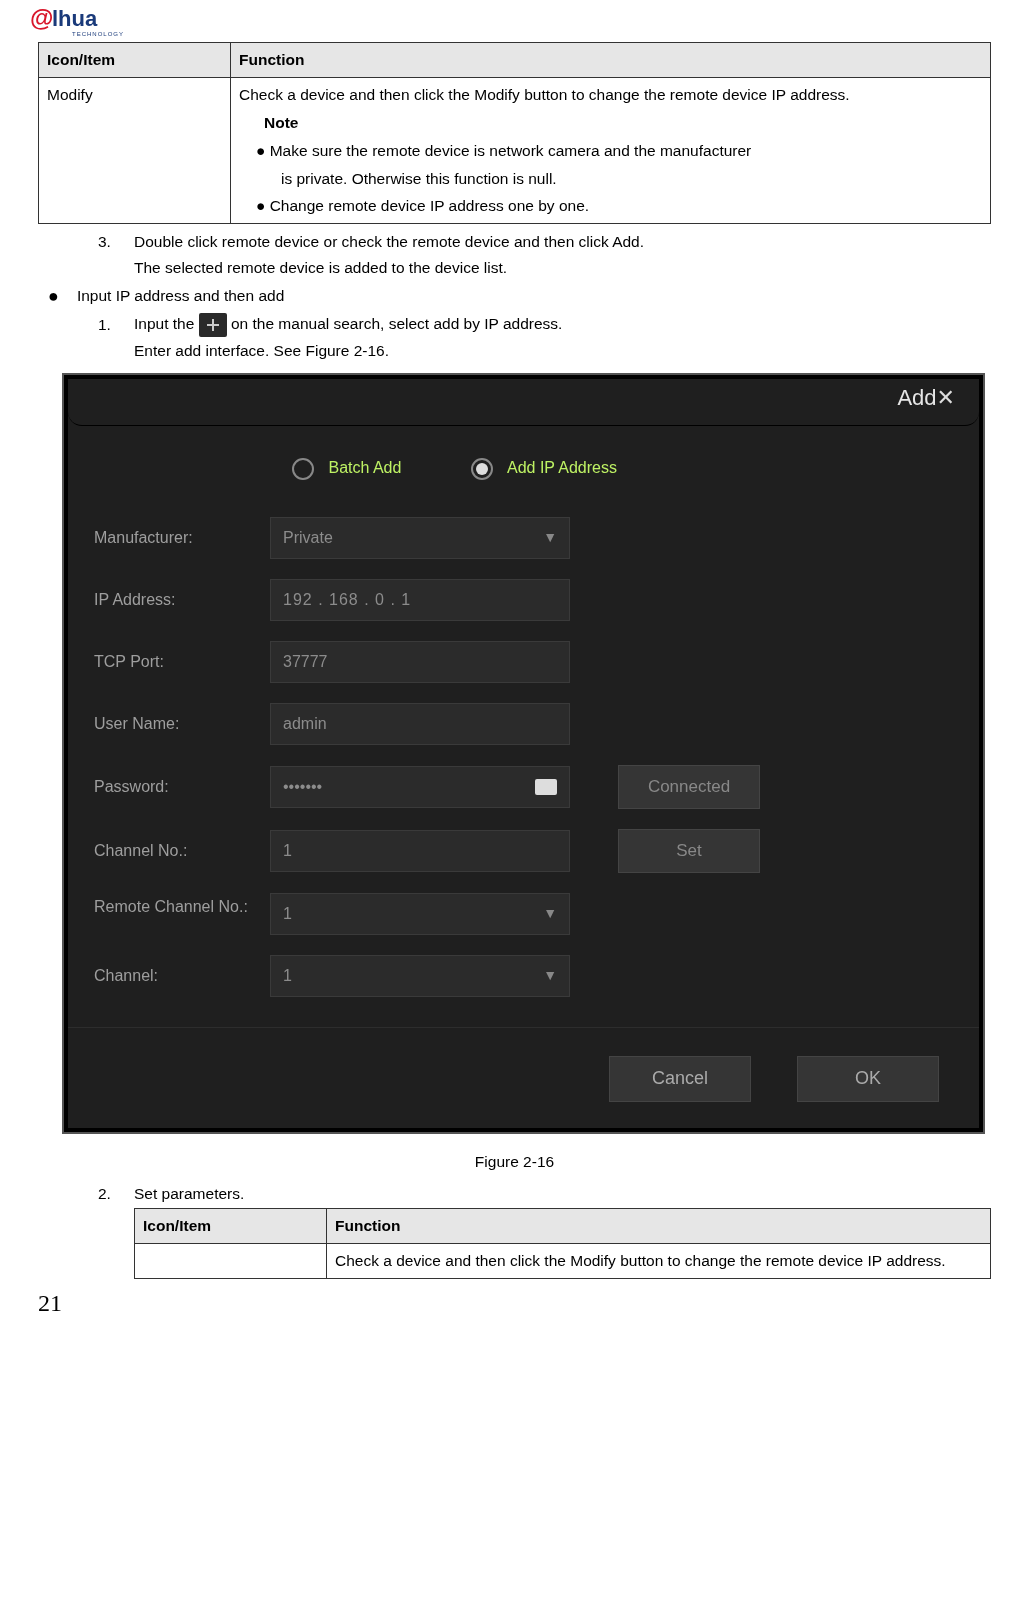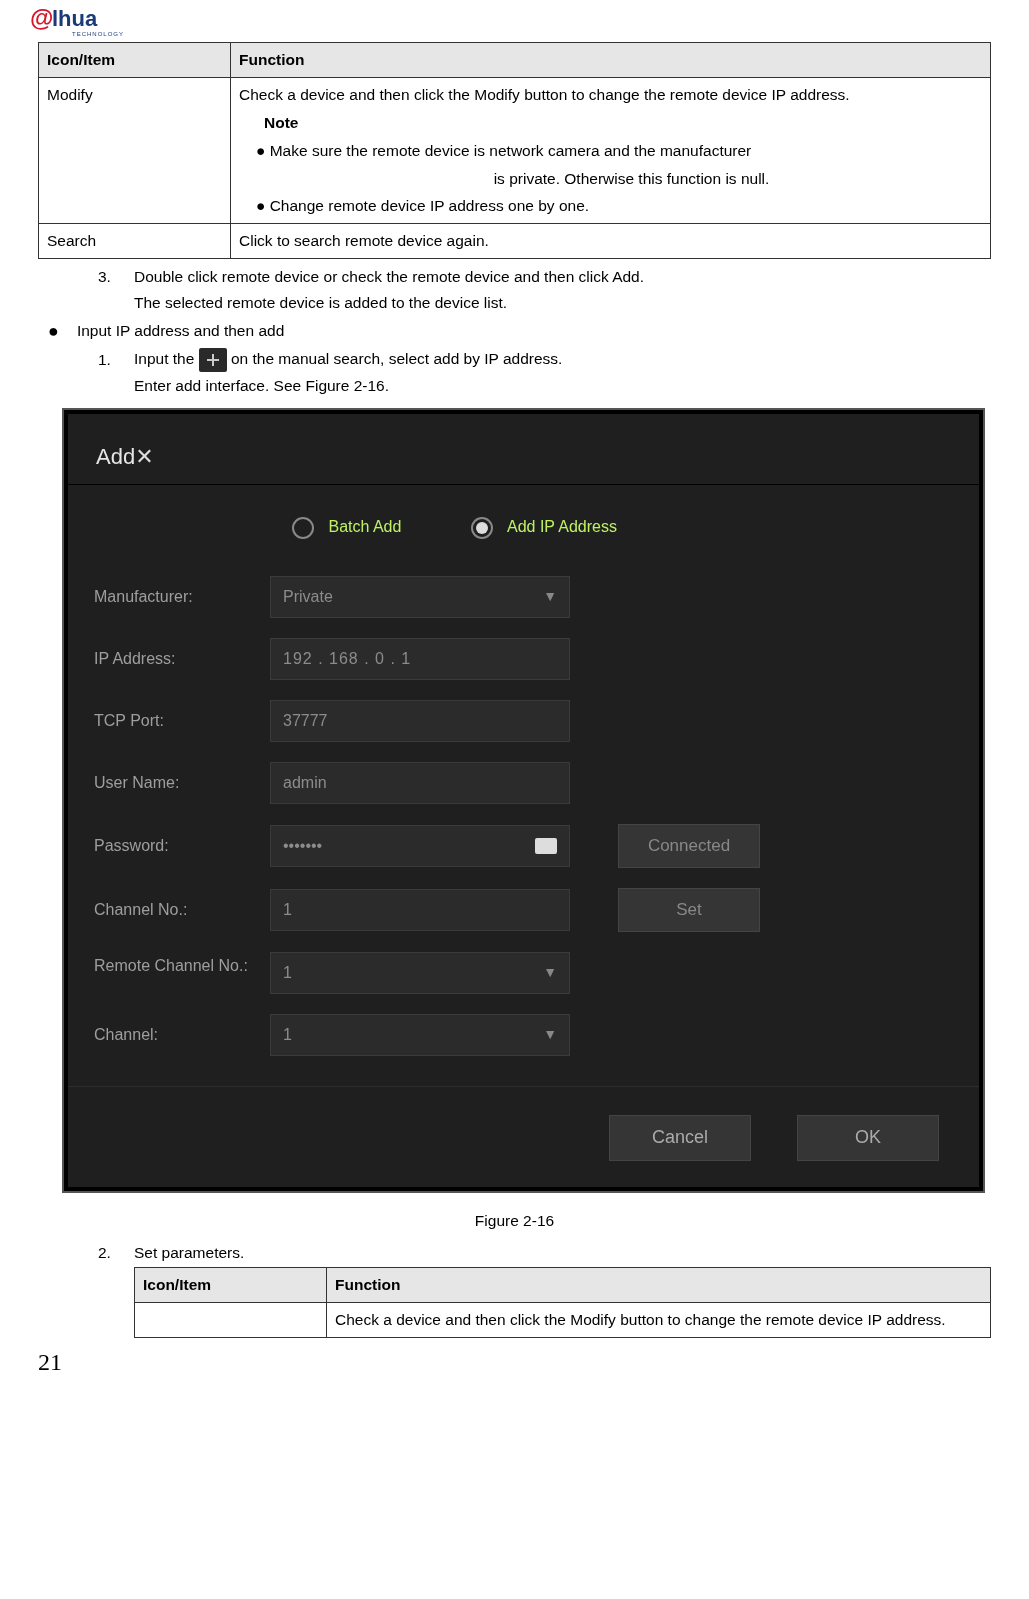--- a/index.html
+++ b/index.html
@@ -29,21 +29,21 @@
     font-size: 15.5px;
     line-height: 1.8;
   }
   table.info th {
     background: #e6e6e6;
     font-weight: bold;
   }
   .col-icon { width: 175px; }
   .note-title { font-weight: bold; margin-left: 25px; }
   .note-bullet { margin-left: 17px; text-indent: -0px; }
-  .note-sub { margin-left: 42px; text-align: center; }
+  .note-sub { margin-left: 42px; }
   .num-item { display:flex; margin: 2px 0 2px 60px; gap: 18px; }
   .num-item .num { min-width: 18px; }
   .num-item .txt { flex:1; }
   .bullet-item { display:flex; margin: 4px 0 4px 10px; gap: 18px; align-items:center;}
   .bullet-item .b { font-size: 18px; line-height: 1;}
   .sub-line { margin-left: 96px; }
   .inline-plus {
     display:inline-block; width:28px; height:24px; background:#2a2a2a;
     vertical-align:middle; position:relative; border-radius:2px;
   }
@@ -64,25 +64,26 @@
     background:#1f1f1f;
     color:#bdbdbd;
     font-family: Arial, sans-serif;
     font-size: 18px;
     padding: 0 0 20px 0;
     position:relative;
   }
   .dlg-title {
     font-size: 22px;
     color:#e6e6e6;
-    padding: 26px 24px 10px 28px;
+    padding: 2px 24px 10px 28px;
     border-bottom: 1px solid #000;
     display:flex;
-    justify-content:flex-start;
+    justify-content:flex-end;
     align-items:center;
+    border-radius:14px;
   }
   .dlg-title .close { color:#ddd; font-size:22px; cursor:default; }
   .radio-row {
     display:flex; gap: 70px; padding: 30px 0 26px 224px; align-items:center;
     color:#bef264; font-size:16px;
   }
   .radio {
     width:18px; height:18px; border:2px solid #888; border-radius:50%;
     display:inline-block; margin-right:10px; vertical-align:middle; position:relative;
   }
@@ -146,24 +147,20 @@
   <tr>
     <td>Modify</td>
     <td>
       <div>Check a device and then click the Modify button to change the remote device IP address.</div>
       <div class="note-title">Note</div>
       <div class="note-bullet">● Make sure the remote device is network camera and the manufacturer</div>
       <div class="note-sub">is private. Otherwise this function is null.</div>
       <div class="note-bullet">● Change remote device IP address one by one.</div>
     </td>
   </tr>
-  <tr>
-    <td>Search</td>
-    <td>Click to search remote device again.</td>
-  </tr>
 </tbody>
   </table>
 
 <div class="num-item">
   <span class="num">3.</span>
   <span class="txt">Double click remote device or check the remote device and then click Add.</span>
 </div>
 <div class="sub-line">The selected remote device is added to the device list.</div>
 
 <div class="bullet-item">

